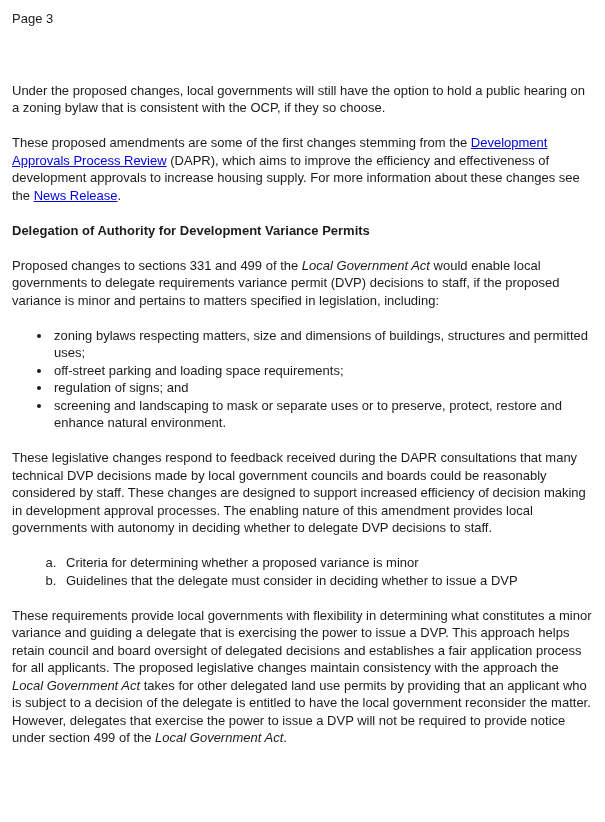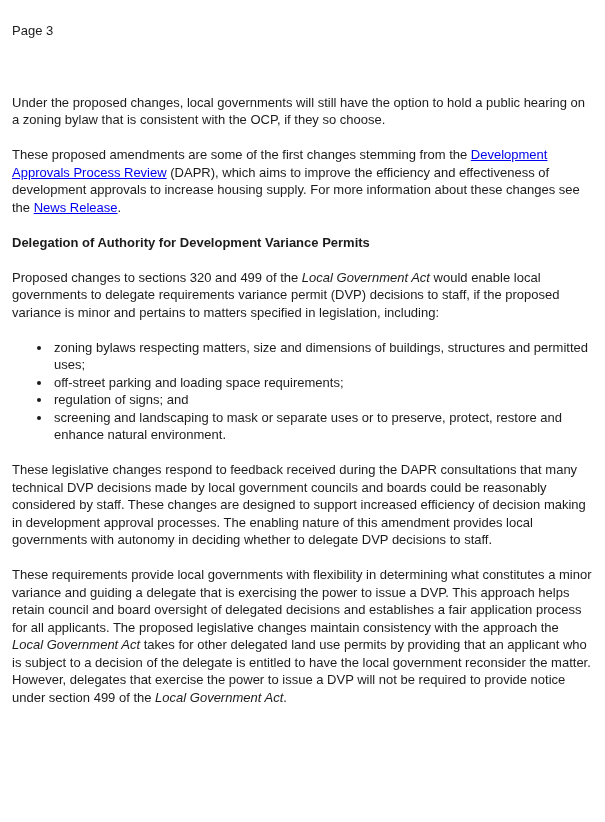--- a/index.html
+++ b/index.html
@@ -14,21 +14,21 @@
     font-family: "Liberation Sans", "DejaVu Sans", sans-serif;
     font-size: 13px;
     line-height: 17.5px;
     color: #1c1c1c;
     -webkit-font-smoothing: antialiased;
   }
   .page {
     box-sizing: border-box;
     width: 605px;
     height: 822px;
-    padding: 22px 13px 10px 12px;
+    padding: 10px 13px 10px 12px;
     background: #ffffff;
   }
   .page-label {
     margin: 0 0 54px 0;
   }
   p {
     margin: 0 0 17.5px 0;
   }
   .heading {
     font-weight: bold;
@@ -72,33 +72,37 @@
     <span>Under the proposed changes, local governments will still have the option to hold a public hearing on a zoning bylaw that is consistent with the OCP, if they so choose.</span>
   </p>
 
   <p>
     <span>These proposed amendments are some of the first changes stemming from the </span><a class="doc-link">Development Approvals Process Review</a><span> (DAPR), which aims to improve the efficiency and effectiveness of development approvals to increase housing supply. For more information about these changes see the </span><a class="doc-link">News Release</a><span>.</span>
   </p>
 
   <div class="heading">Delegation of Authority for Development Variance Permits</div>
 
   <p>
-    <span>Proposed changes to sections 320 and 499 of the </span><span class="italic">Local Government Act</span><span> would enable local governments to delegate requirements variance permit (DVP) decisions to staff, if the proposed variance is minor and pertains to matters specified in legislation, including:</span>
+    <span>Proposed changes to sections 331 and 499 of the </span><span class="italic">Local Government Act</span><span> would enable local governments to delegate requirements variance permit (DVP) decisions to staff, if the proposed variance is minor and pertains to matters specified in legislation, including:</span>
   </p>
 
   <ul class="bullet-list">
     <li>zoning bylaws respecting matters, size and dimensions of buildings, structures and permitted uses;</li>
     <li>off-street parking and loading space requirements;</li>
     <li>regulation of signs; and</li>
     <li>screening and landscaping to mask or separate uses or to preserve, protect, restore and enhance natural environment.</li>
   </ul>
 
   <p>
     <span>These legislative changes respond to feedback received during the DAPR consultations that many technical DVP decisions made by local government councils and boards could be reasonably considered by staff. These changes are designed to support increased efficiency of decision making in development approval processes. The enabling nature of this amendment provides local governments with autonomy in deciding whether to delegate DVP decisions to staff.</span>
   </p>
 
 
+  <ol class="lettered-list">
+    <li>Criteria for determining whether a proposed variance is minor</li>
+    <li>Guidelines that the delegate must consider in deciding whether to issue a DVP</li>
+  </ol>
 
   <p>
     <span>These requirements provide local governments with flexibility in determining what constitutes a minor variance and guiding a delegate that is exercising the power to issue a DVP. This approach helps retain council and board oversight of delegated decisions and establishes a fair application process for all applicants. The proposed legislative changes maintain consistency with the approach the </span><span class="italic">Local Government Act</span><span> takes for other delegated land use permits by providing that an applicant who is subject to a decision of the delegate is entitled to have the local government reconsider the matter. However, delegates that exercise the power to issue a DVP will not be required to provide notice under section 499 of the </span><span class="italic">Local Government Act</span><span>.</span>
   </p>
 
 </div>
 
 </body></html>

